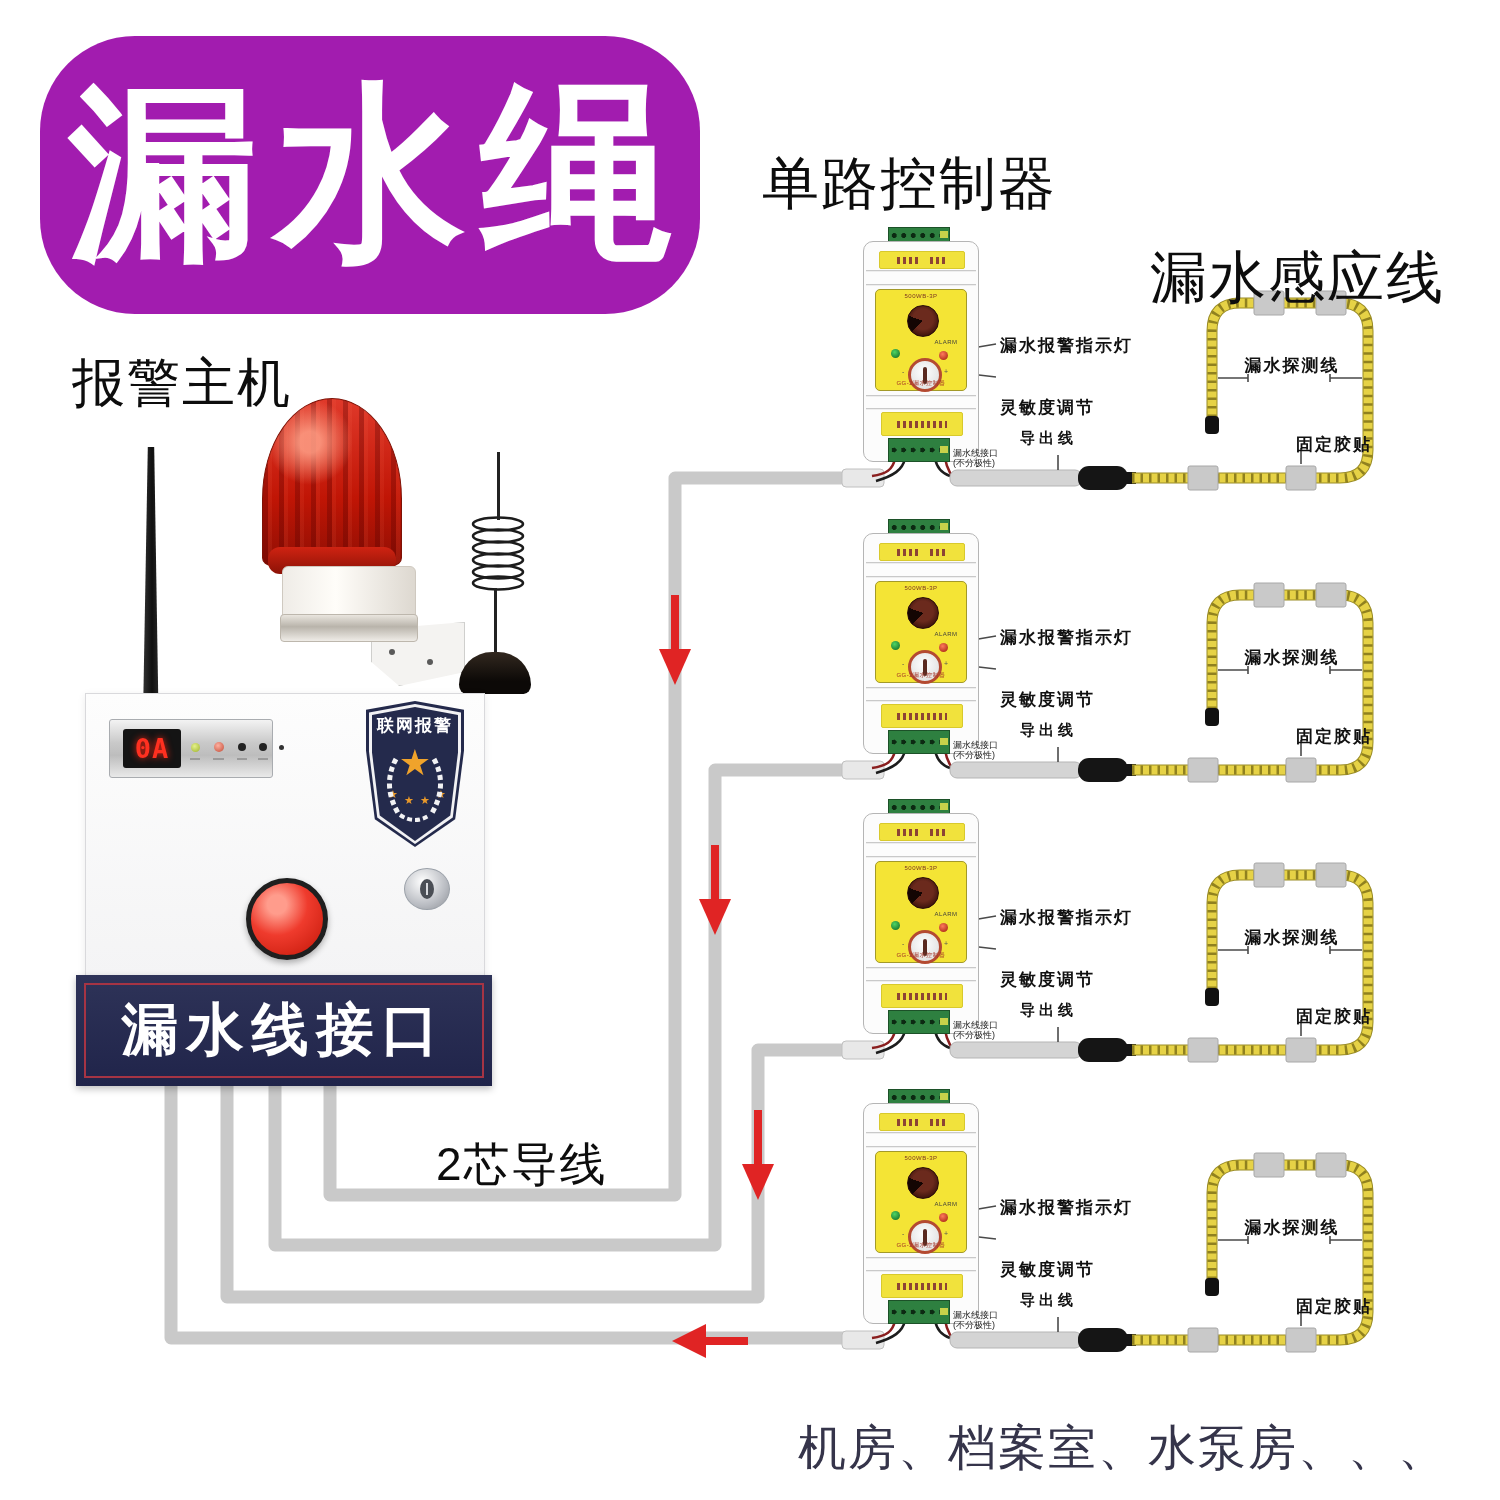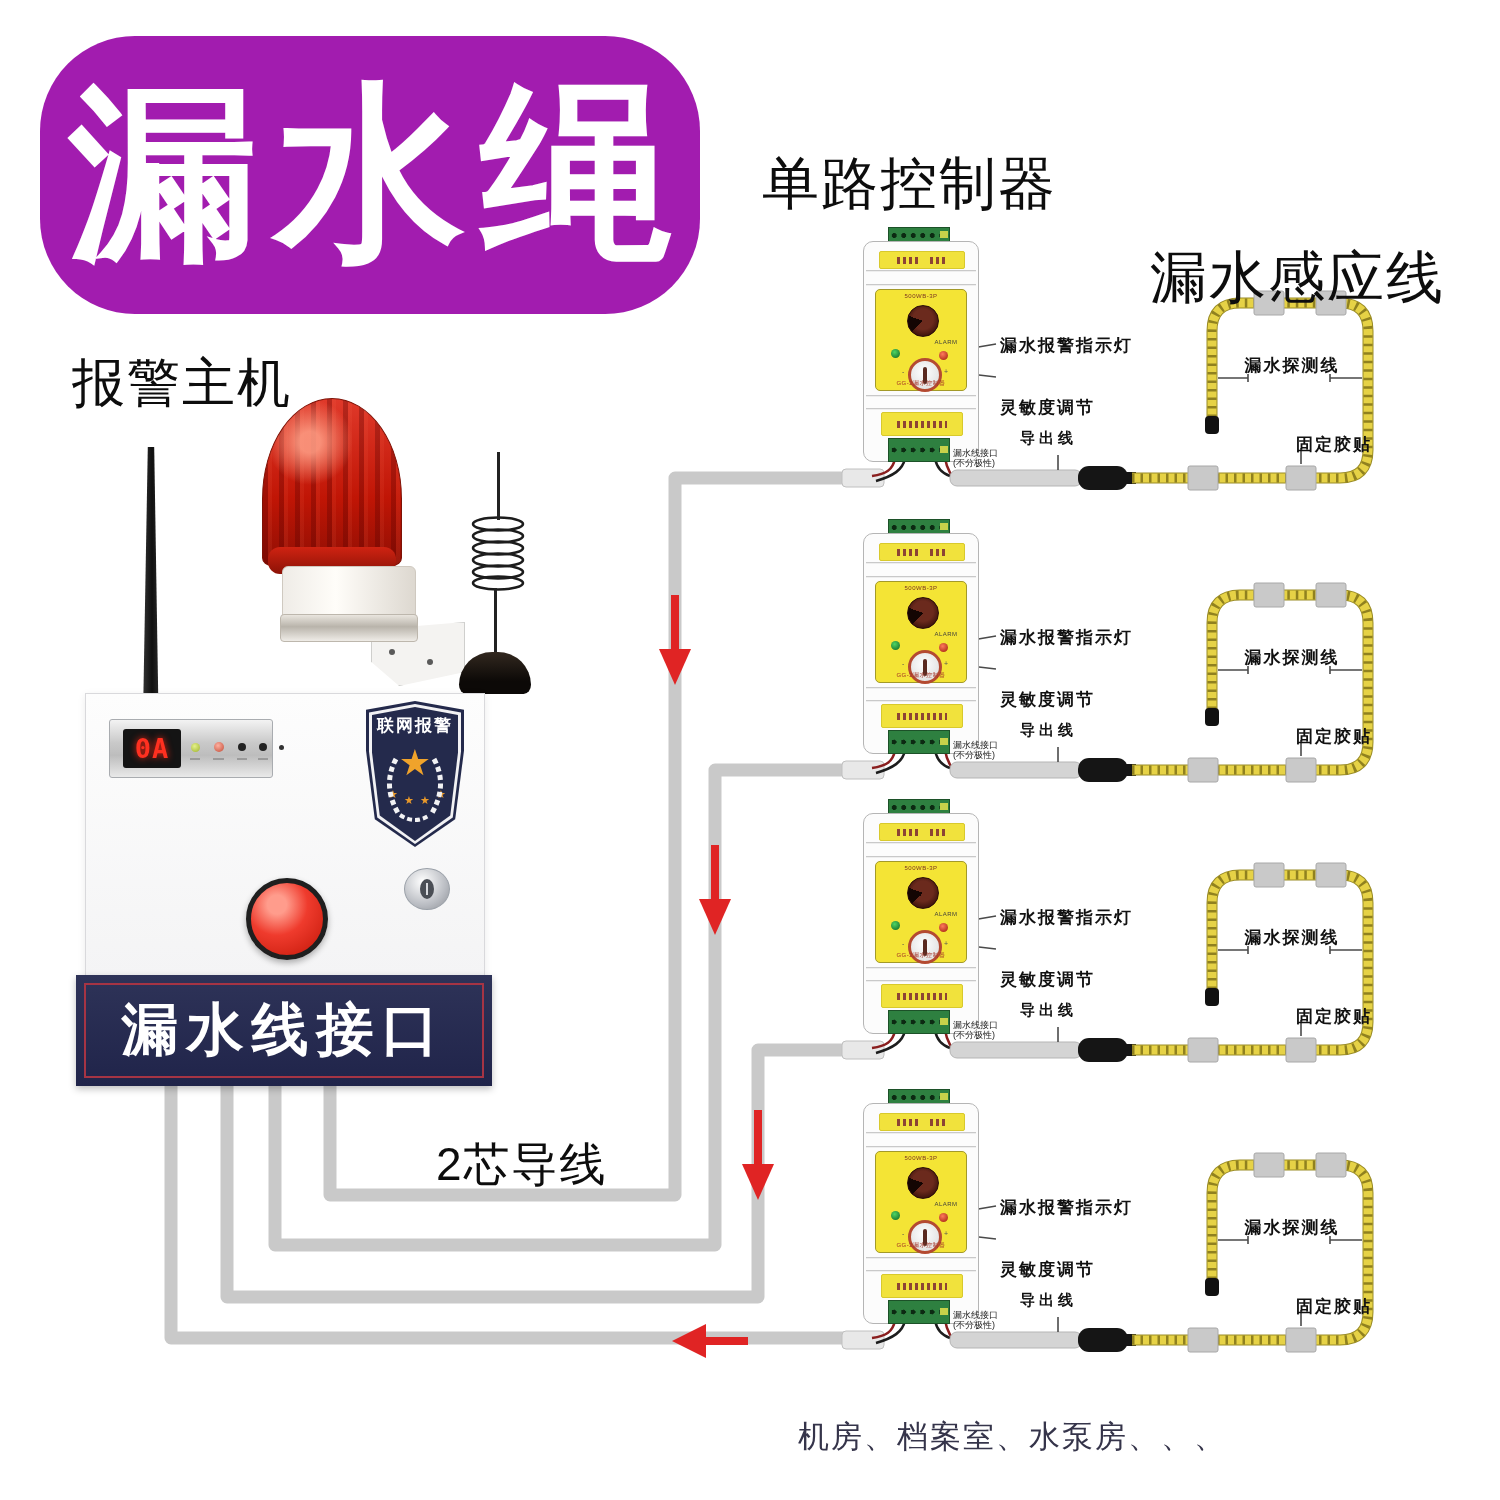--- a/index.html
+++ b/index.html
@@ -11,21 +11,21 @@
   
   .h-badge{position:absolute;left:40px;top:36px;width:660px;height:278px;z-index:3;
     background:#a21caf;border-radius:95px;display:flex;align-items:center;justify-content:center;}
   .h-badge .t{font-family:"Liberation Serif", serif;font-weight:700;font-size:190px;
     color:#fff;letter-spacing:16px;padding-left:16px;line-height:1;}
   .bigtitle{position:absolute;z-index:3;font-weight:500;color:#0d0d0d;white-space:nowrap;}
   #t-controller{left:762px;top:146px;font-size:57px;letter-spacing:2px;}
   #t-sensor{left:1150px;top:240px;font-size:57px;letter-spacing:2px;}
   #t-host{left:72px;top:348px;font-size:53px;letter-spacing:2px;}
   #t-core{left:436px;top:1134px;font-size:46px;letter-spacing:2px;}
-  #caption{left:798px;top:1416px;font-size:31px;letter-spacing:2px;color:#35344a;font-weight:500;}
+  #caption{left:798px;top:1416px;font-size:48px;letter-spacing:2px;color:#35344a;font-weight:500;}
 
   
   .abs{position:absolute;}
   #antenna1{left:141px;top:447px;width:20px;height:248px;z-index:2;
     background:linear-gradient(90deg,#3a3a3a,#101010 55%,#2e2e2e);
     clip-path:polygon(34% 0,66% 0,86% 100%,12% 100%);border-radius:5px;}
   #ant2-l1{left:497px;top:452px;width:3px;height:68px;background:#222;z-index:2;}
   #coil{left:468px;top:516px;z-index:2;}
   #ant2-l2{left:494px;top:588px;width:3px;height:70px;background:#222;z-index:2;}
   #sucker{left:459px;top:652px;width:72px;height:42px;z-index:2;

